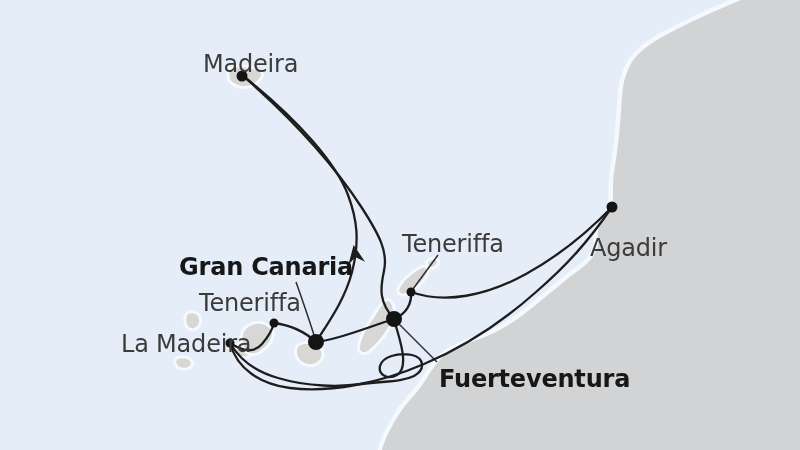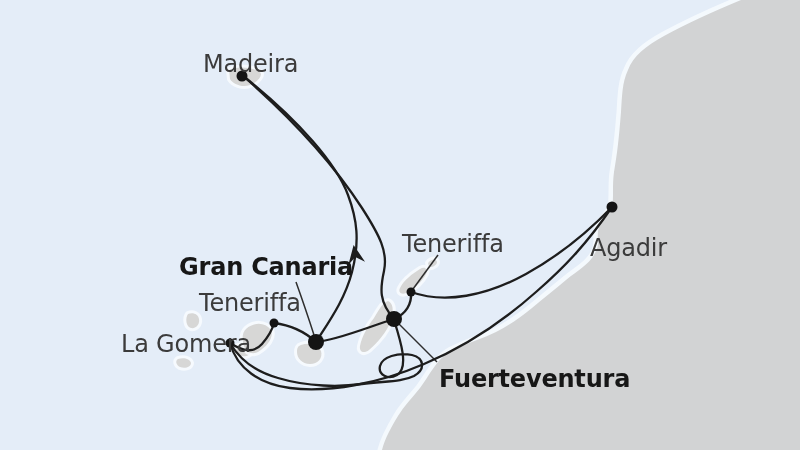--- a/index.html
+++ b/index.html
@@ -89,16 +89,16 @@
         <circle cx="394" cy="319" r="8" fill="#141414"></circle>
       </g>
   </svg>
 
   <div id="label-layer">
       <div class="port-label" style="left: 203px; top: 51px;">Madeira</div>
       <div class="port-label" style="left: 590px; top: 195px; margin-top: 40px;">Agadir</div>
       <div class="port-label" style="left: 402px; top: 231px;">Teneriffa</div>
       <div class="port-label bold" style="left: 179px; top: 254px;">Gran Canaria</div>
       <div class="port-label" style="left: 199px; top: 290px;">Teneriffa</div>
-      <div class="port-label" style="left: 121px; top: 331px;">La Gomera</div>
+      <div class="port-label" style="left: 121px; top: 331px;">La Madeira</div>
       <div class="port-label bold" style="left: 439px; top: 366px;">Fuerteventura</div>
     </div>
 </div>
 
 </body></html>

